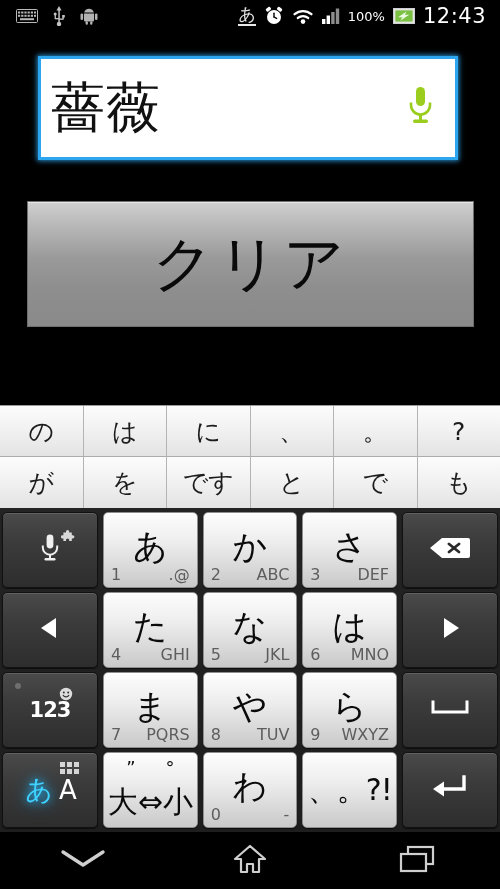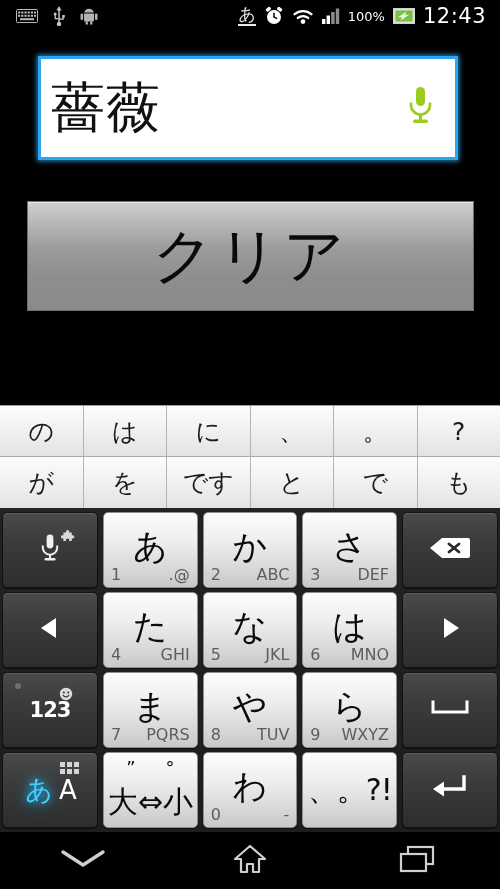--- a/index.html
+++ b/index.html
@@ -37,21 +37,21 @@
   }
   .field-text {
     flex: 1; color: #111; font-size: 54px; line-height: 56px;
     padding-left: 10px; letter-spacing: 1px;
     font-family: "DejaVu Sans", sans-serif; white-space: nowrap; overflow: hidden;
   }
   .mic-field { width: 70px; display: flex; align-items: center; justify-content: center; }
 
   
   .clear-btn {
-    position: absolute; left: 27px; top: 201px; width: 447px; height: 110px;
+    position: absolute; left: 27px; top: 201px; width: 447px; height: 126px;
     background: linear-gradient(180deg, #d0d0d0 0%, #c0c0c0 12%, #9a9a9a 45%, #8e8e8e 70%, #8a8a8a 100%);
     border: 1px solid #6e6e6e;
     display: flex; align-items: center; justify-content: center;
     box-shadow: inset 0 1px 0 rgba(255,255,255,.55);
   }
   .clear-label {
     font-size: 60px; color: #0a0a0a; letter-spacing: 4px;
     font-family: "DejaVu Sans", sans-serif;
   }
 

